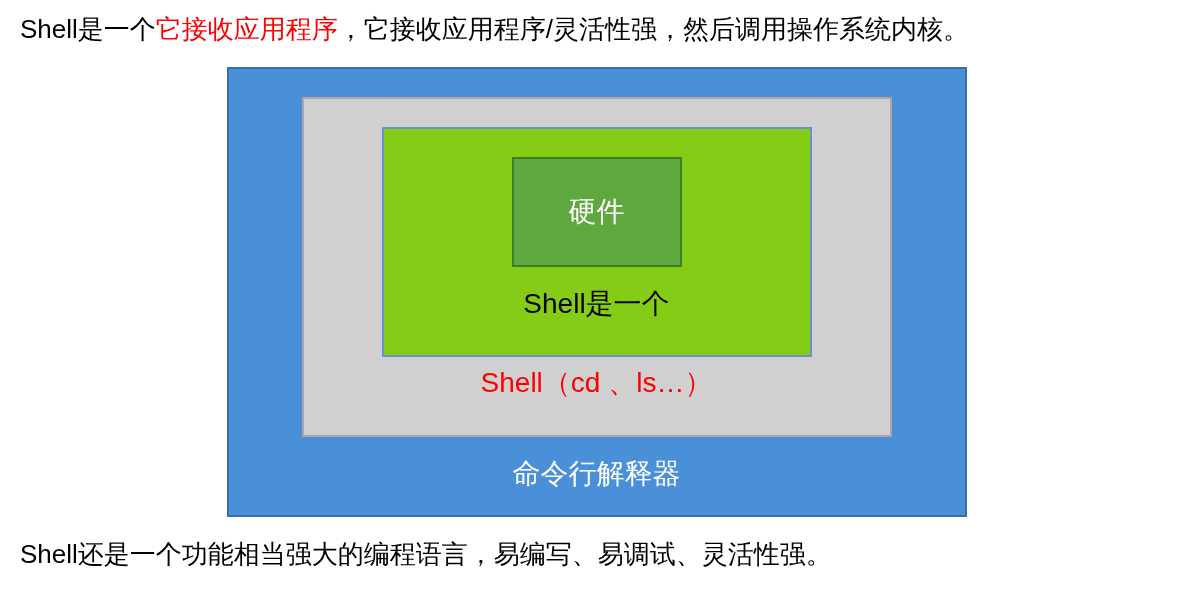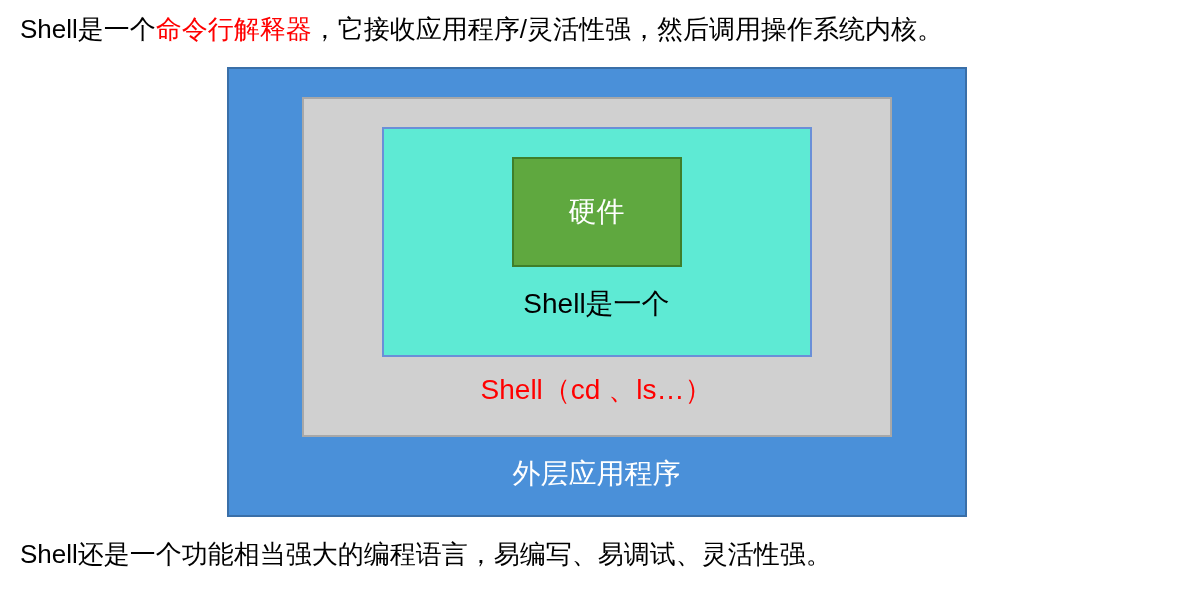--- a/index.html
+++ b/index.html
@@ -38,21 +38,21 @@
     background: #d0d0d0;
     border: 2px solid #a8a8a8;
     display: flex;
     flex-direction: column;
     align-items: center;
     padding-top: 28px;
   }
   .layer-kernel {
     width: 430px;
     height: 230px;
-    background: #5eead4;
+    background: #84cc16;
     border: 2px solid #6a8fd8;
     display: flex;
     flex-direction: column;
     align-items: center;
     padding-top: 28px;
   }
   .layer-hw {
     width: 170px;
     height: 110px;
     background: #5fa83f;
@@ -66,43 +66,43 @@
     font-size: 28px;
   }
   .kernel-label {
     color: #000;
     font-size: 28px;
     margin-top: 18px;
   }
   .shell-label {
     color: #ff0000;
     font-size: 28px;
-    margin-top: 14px;
+    margin-top: 7px;
   }
   .outer-label {
     color: #fff;
     font-size: 28px;
     margin-top: 18px;
   }
 </style>
 </head>
 <body>
 
 <div class="top-text">
-  <span>Shell是一个</span><span class="highlight-red">命令行解释器</span><span>，它接收应用程序/灵活性强，然后调用操作系统内核。</span>
+  <span>Shell是一个</span><span class="highlight-red">它接收应用程序</span><span>，它接收应用程序/灵活性强，然后调用操作系统内核。</span>
 </div>
 
 <div class="diagram-wrap">
   <div class="layer-outer">
     <div class="layer-shell">
       <div class="layer-kernel">
         <div class="layer-hw">
           <span class="hw-label">硬件</span>
         </div>
         <div class="kernel-label">Shell是一个</div>
       </div>
       <div class="shell-label">Shell（cd 、ls…）</div>
     </div>
-    <div class="outer-label">外层应用程序</div>
+    <div class="outer-label">命令行解释器</div>
   </div>
 </div>
 
 <div class="bottom-text">Shell还是一个功能相当强大的编程语言，易编写、易调试、灵活性强。</div>
 
 </body></html>

